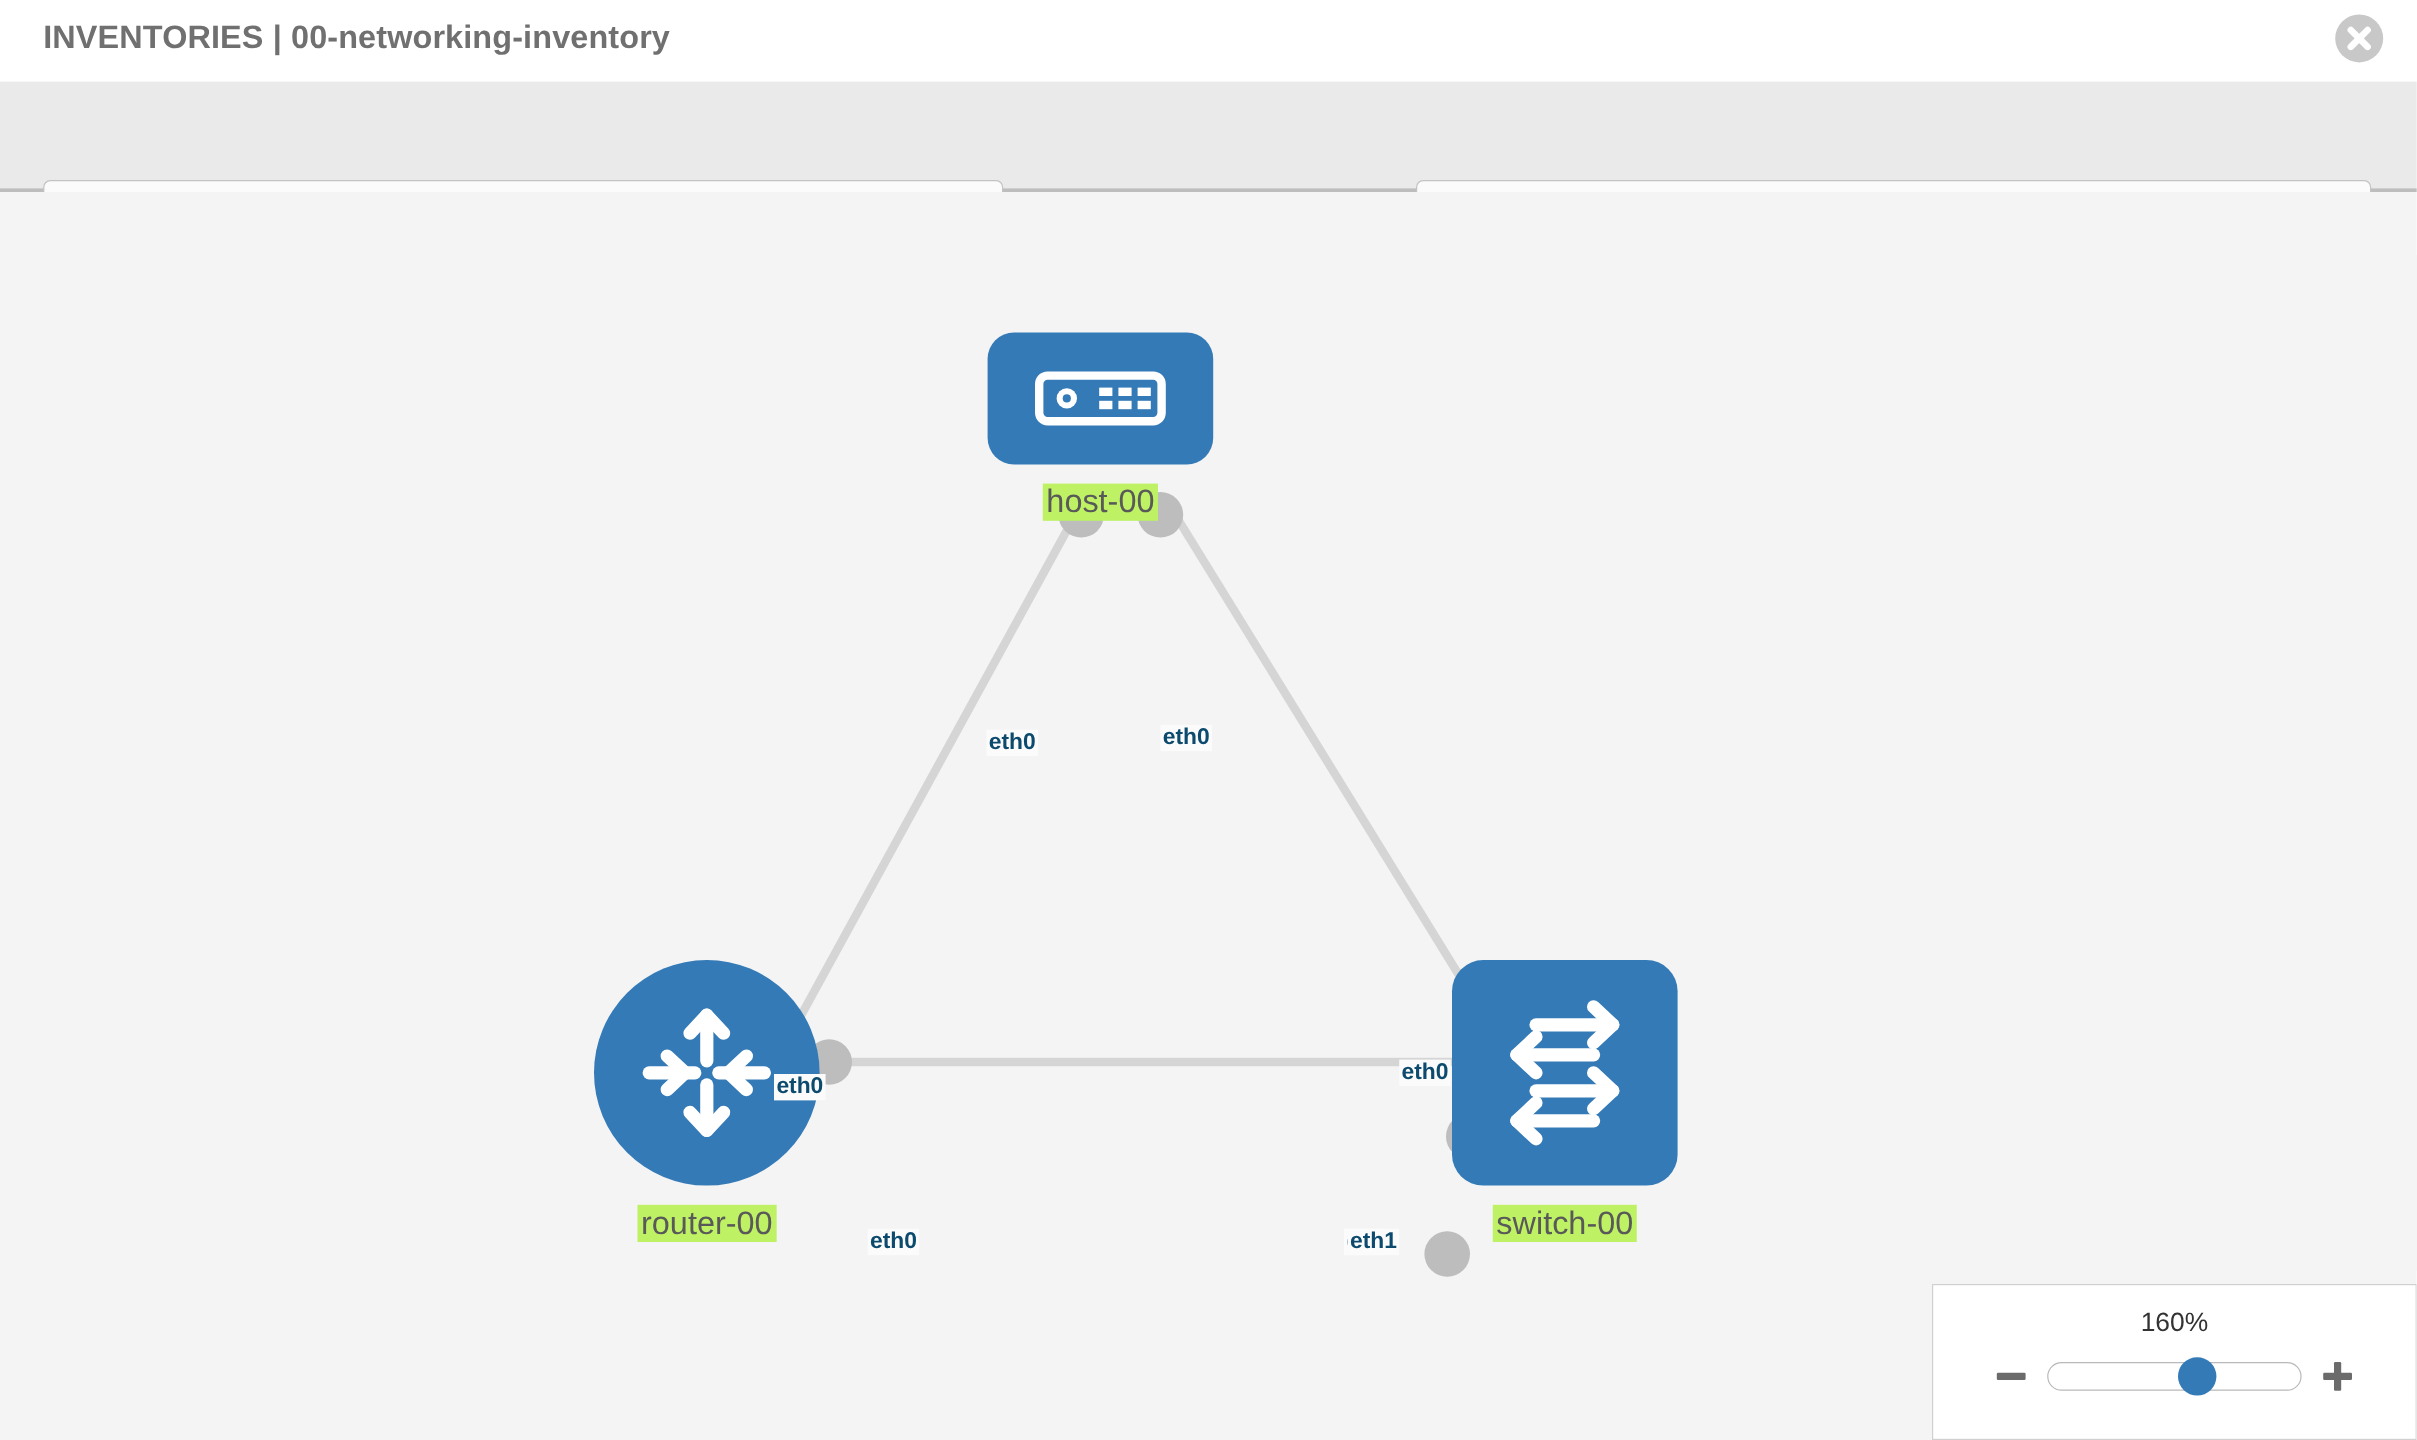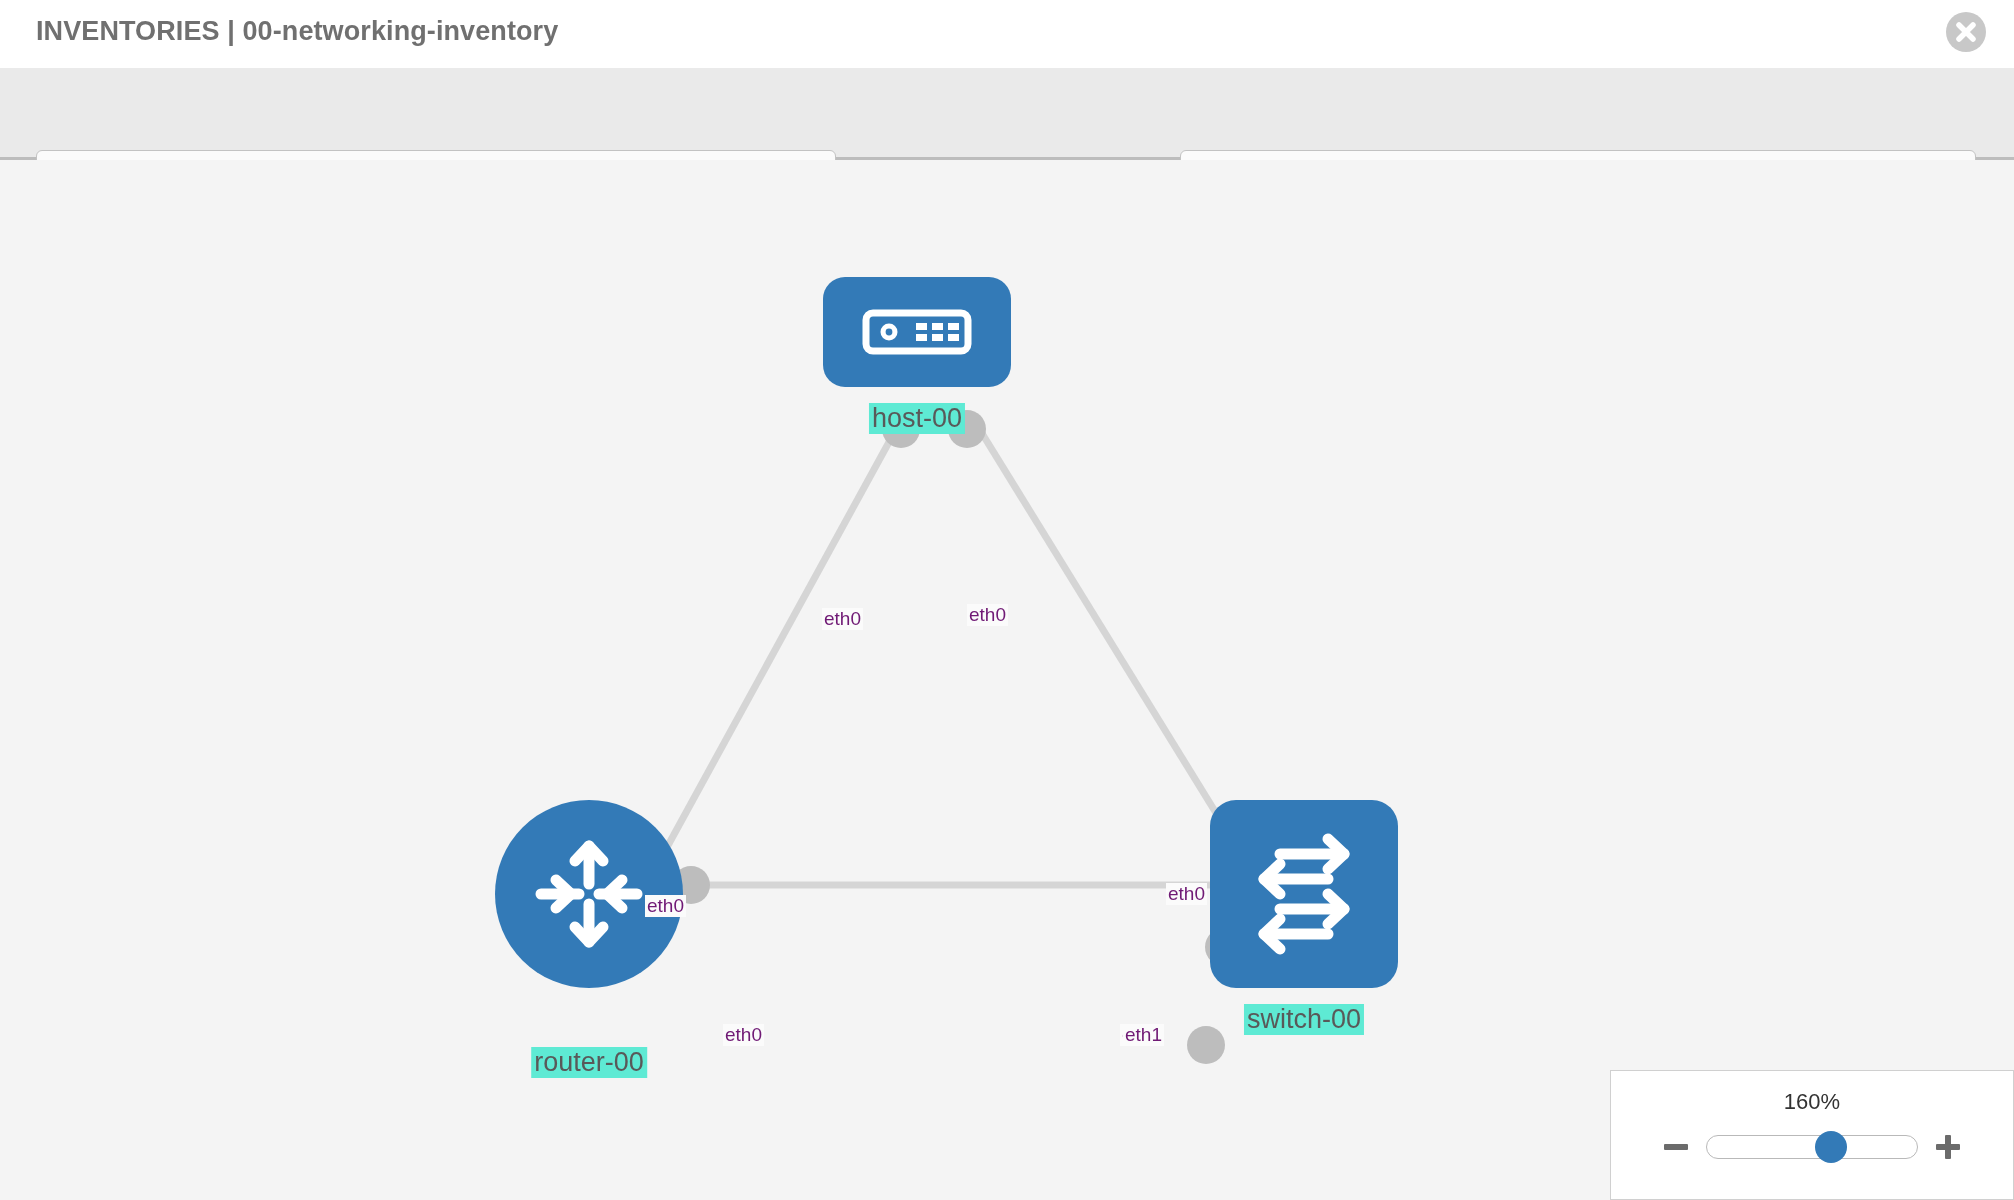--- a/index.html
+++ b/index.html
@@ -67,29 +67,29 @@
   .topology { position: absolute; left: 0; top: 0; width: 2014px; height: 1040px; }
 
   .node { position: absolute; }
   .node-shape {
     position: absolute; background: #337ab7;
     display: flex; align-items: center; justify-content: center;
   }
   .node-label {
     position: absolute; left: 50%; transform: translateX(-50%);
     white-space: nowrap; font-size: 27px; color: #595959;
-    background: #5eead4; padding: 0 3px;
+    background: #bef264; padding: 0 3px;
   }
   .port {
     position: absolute; width: 38px; height: 38px; border-radius: 50%;
     background: #bdbdbd;
   }
   .edge-label {
-    position: absolute; font-size: 19px; color: #701a75;
-    background: #fbfbfb; padding: 0 2px; white-space: nowrap;
+    position: absolute; font-size: 19px; color: #0c4a6e;
+    background: #fbfbfb; padding: 0 2px; white-space: nowrap; font-weight: bold;
   }
 
   
   .zoom-panel {
     position: absolute; right: 0; bottom: 0; width: 404px; height: 130px;
     background: #ffffff; border: 1px solid #d0d0d0;
   }
   .zoom-value {
     position: absolute; left: 0; right: 0; top: 18px; text-align: center;
     font-size: 22px; color: #333;
@@ -203,21 +203,21 @@
               <path d="M48 29 L62 14 L76 29"></path>
             <path d="M62 110 V72"></path>
               <path d="M48 95 L62 110 L76 95"></path>
             <path d="M14 62 H52"></path>
               <path d="M29 48 L44 62 L29 76"></path>
             <path d="M110 62 H72"></path>
               <path d="M95 48 L80 62 L95 76"></path>
           </g>
         </svg>
       </div>
-      <div class="node-label" style="top:204px;margin-top:43px;">router-00</div>
+      <div class="node-label" style="top:204px;">router-00</div>
     </div>
 
     <div class="node" style="left:1210px; top:640px; width:188px; height:270px;">
       <div class="node-shape" style="left:0; top:0; width:188px; height:188px; border-radius:26px;">
         <svg width="128" height="128" viewBox="0 0 128 128" aria-hidden="true">
           <g stroke="#ffffff" stroke-width="11" stroke-linecap="round" stroke-linejoin="round" fill="none">
             <path d="M40 24 H104"></path>
               <path d="M88 9 L104 24 L88 39"></path>
             <path d="M88 49 H24"></path>
               <path d="M40 34 L24 49 L40 64"></path>

